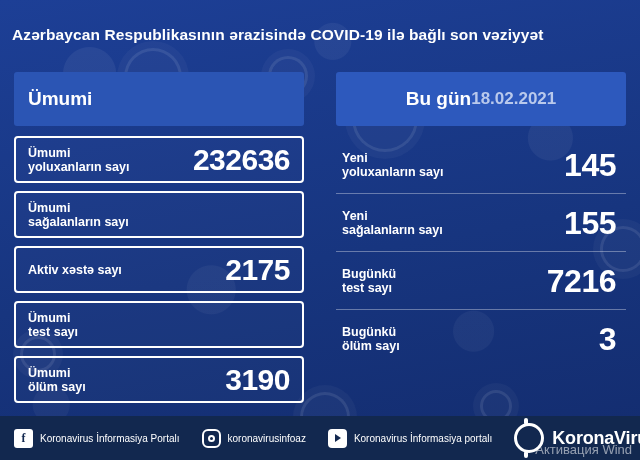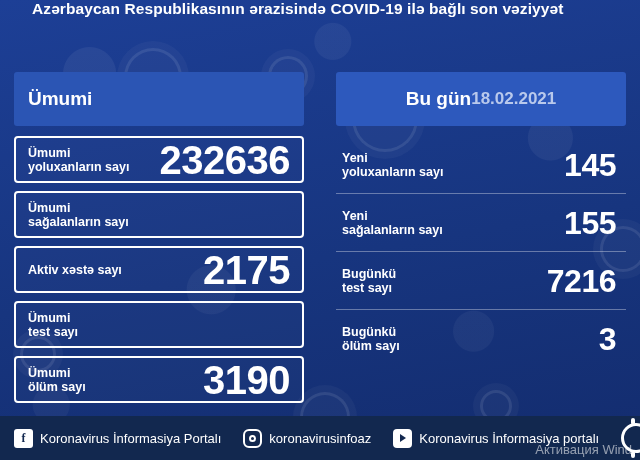--- a/index.html
+++ b/index.html
@@ -41,22 +41,22 @@
   .v5 { width: 30px; height: 30px; left: 20px; top: 336px; }
   .v6 { width: 40px; height: 40px; left: 600px; top: 226px; }
   .v7 { width: 26px; height: 26px; left: 480px; top: 390px; }
 
   .title-bar {
     position: absolute;
     left: 0; top: 0;
     width: 640px;
     height: 44px;
     display: flex;
-    align-items: flex-start;
-    padding-left: 32px;
+    align-items: flex-end;
+    padding-left: 12px;
     box-sizing: border-box;
   }
   .title-bar .title {
     color: #ffffff;
     font-size: 15.5px;
     font-weight: bold;
     letter-spacing: 0.1px;
     white-space: nowrap;
   }
 
@@ -105,21 +105,21 @@
   .row .label {
     color: #ffffff;
     font-size: 12.5px;
     font-weight: bold;
     line-height: 14px;
     white-space: pre-line;
     text-align: left;
   }
   .row .value {
     color: #ffffff;
-    font-size: 40px;
+    font-size: 30px;
     font-weight: bold;
     letter-spacing: -0.5px;
     line-height: 1;
   }
 
   
   .col.left .row {
     height: 47px;
     border: 2px solid #ffffff;
     border-radius: 4px;
@@ -179,21 +179,21 @@
   .social .glyph.yt::after {
     content: "";
     width: 0; height: 0;
     border-left: 6px solid #12284f;
     border-top: 4px solid transparent;
     border-bottom: 4px solid transparent;
     margin-left: 1px;
   }
   .social .handle {
     color: #ffffff;
-    font-size: 13px;
+    font-size: 10px;
     white-space: nowrap;
   }
   .footer-brand {
     margin-left: auto;
     display: flex;
     align-items: center;
   }
   .footer-brand .mark {
     width: 24px; height: 24px;
     border-radius: 50%;

